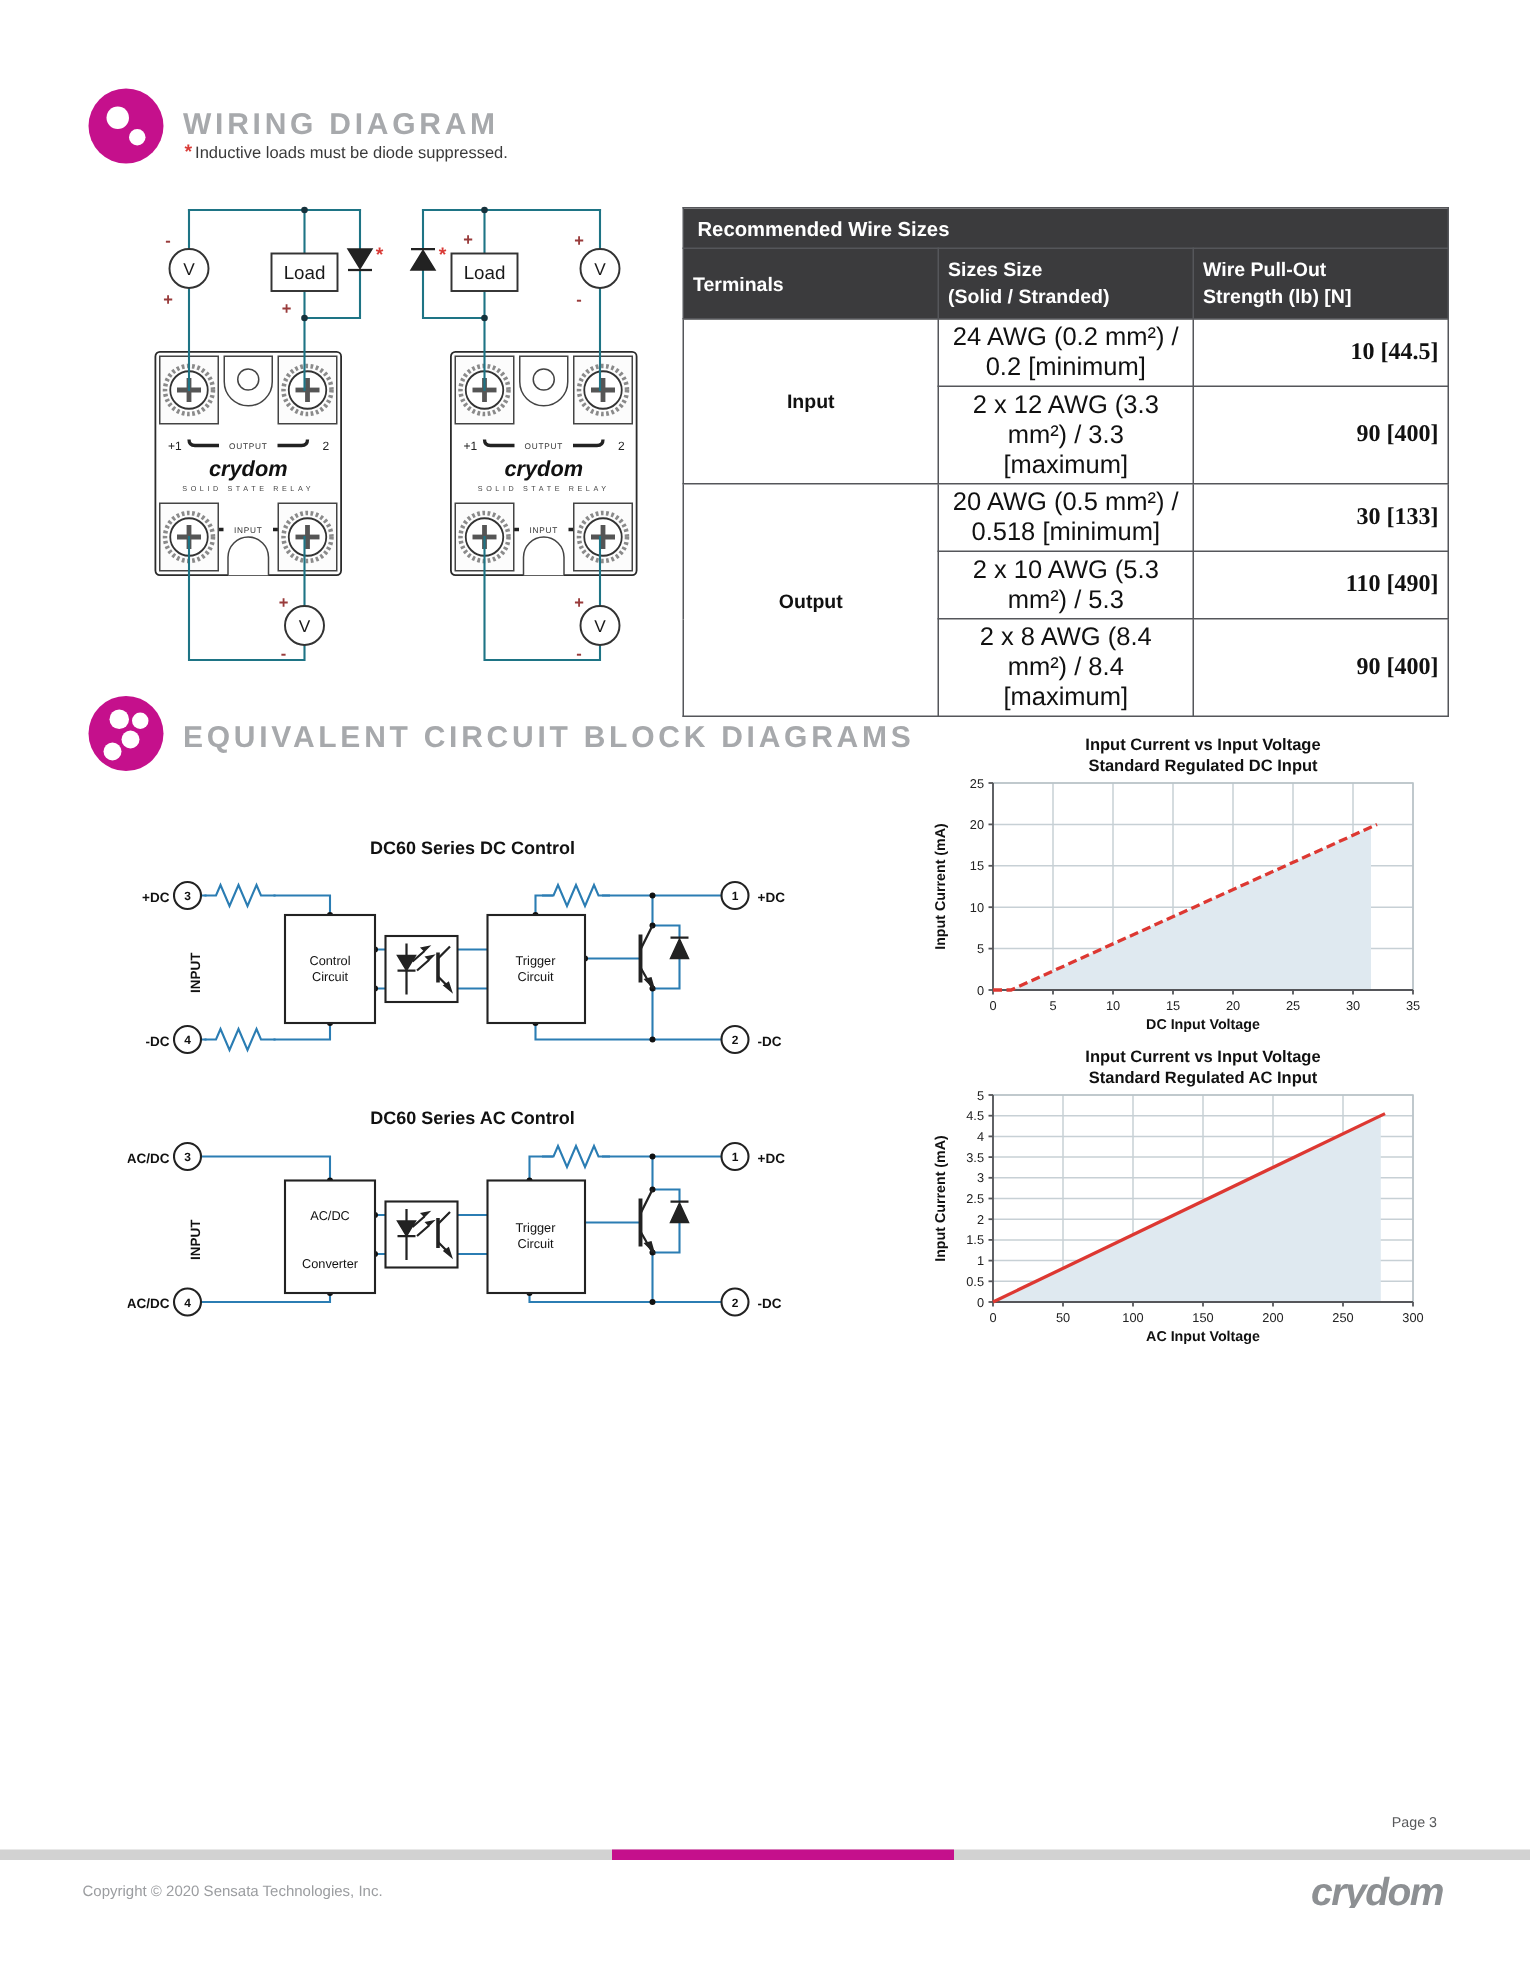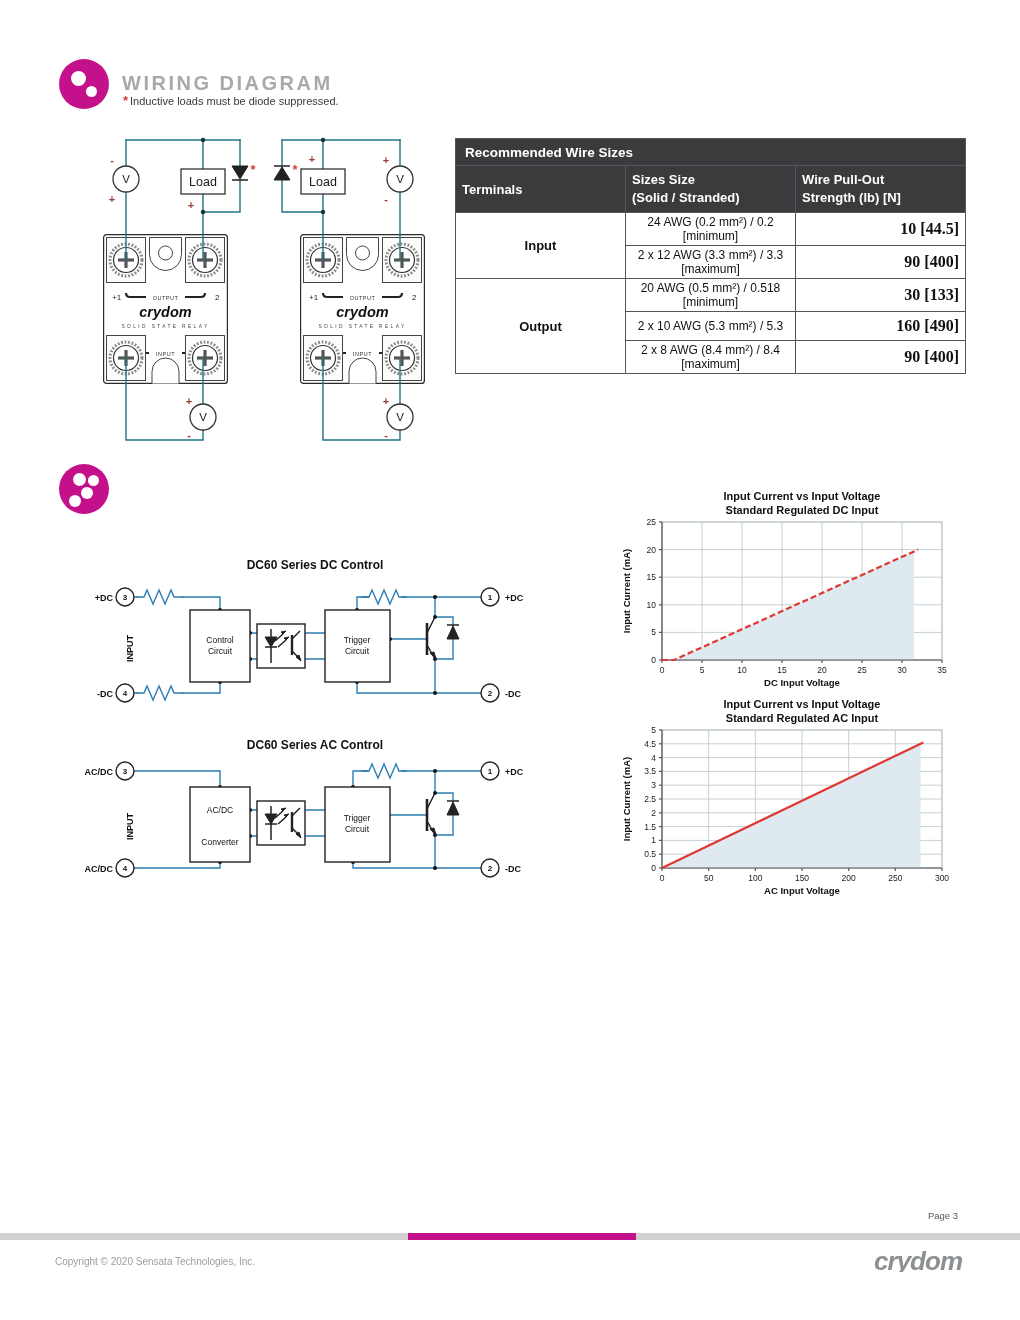--- a/index.html
+++ b/index.html
@@ -19,21 +19,21 @@
   
   .wire-table{position:absolute;left:455px;top:138px;border-collapse:collapse;width:511px;
               font-size:12px;color:#111;table-layout:fixed;padding-left:40px;}
   .wire-table td{border:1px solid #55565a;padding:2px 6px;}
   .wire-table .t-title td{background:var(--table-dark,#3b3b3d);color:#fff;font-weight:bold;
               font-size:13.5px;height:22px;padding-left:9px;}
   .wire-table .t-head td{background:var(--table-dark,#3b3b3d);color:#fff;font-weight:bold;
               font-size:13px;height:42px;vertical-align:middle;}
   .wire-table .t-head span{display:block;line-height:1.35;}
   .wire-table td.term{font-weight:bold;font-size:13px;text-align:center;width:110px;}
-  .wire-table td.size{text-align:center;height:24px;width:243px;font-size:12px;}
+  .wire-table td.size{text-align:center;height:24px;width:243px;font-size:17px;}
   .wire-table td.strength{text-align:right;font-weight:bold;font-size:16px;font-family:Liberation Serif, serif;}
 
   
   svg text{font-family:"Liberation Sans",sans-serif;}
   .wire{stroke:var(--wire-teal,#1e7485);stroke-width:1.4;fill:none;stroke-linecap:square;}
   .bwire{stroke:var(--wire-blue,#2b7db3);stroke-width:1.4;fill:none;stroke-linecap:square;}
   .blk{stroke:#333;stroke-width:1.3;fill:#fff;}
   .blk2{stroke:#222;stroke-width:1.4;fill:#fff;}
   .jdot{fill:#16323c;stroke:none;}
   .bdot{fill:#111;stroke:none;}
@@ -209,35 +209,36 @@
       <td class="size">2 x 12 AWG (3.3 mm²) / 3.3 [maximum]</td>
       <td class="strength">90 [400]</td>
     </tr>
     <tr>
       <td class="term" rowspan="3">Output</td>
       <td class="size">20 AWG (0.5 mm²) / 0.518 [minimum]</td>
       <td class="strength">30 [133]</td>
     </tr>
     <tr>
       <td class="size">2 x 10 AWG (5.3 mm²) / 5.3</td>
-      <td class="strength">160 [490]</td>
+      <td class="strength">110 [490]</td>
     </tr>
     <tr>
       <td class="size">2 x 8 AWG (8.4 mm²) / 8.4 [maximum]</td>
       <td class="strength">90 [400]</td>
     </tr>
   </tbody>
     </table>
 
   <div class="brand-icon" style="left:59px;top:464px;">
     <span class="dot" style="left:14px;top:9px;width:13px;height:13px;"></span>
     <span class="dot" style="left:29px;top:11px;width:11px;height:11px;"></span>
     <span class="dot" style="left:22px;top:23px;width:12px;height:12px;"></span>
     <span class="dot" style="left:10px;top:31px;width:12px;height:12px;"></span>
   </div>
+  <div class="sec-title" style="left:122px;top:481px;">EQUIVALENT CIRCUIT BLOCK DIAGRAMS</div>
 
   <svg class="abs" style="left:85px;top:555px;" width="460" height="152" viewBox="0 0 460 152">
     <text class="dg-title" x="230" y="14">DC60 Series DC Control</text>
     <g>
       <path class="bwire" d="M49,42 H52 M98,42 H135 V55"></path>
       <path class="bwire" d="M49,138 H52 M98,138 H135 V127"></path>
       <path class="bwire" d="M52,42 h7 l3,-7 6,14 6,-14 6,14 6,-14 3,7 h9"></path>
       <path class="bwire" d="M52,138 h7 l3,-7 6,14 6,-14 6,14 6,-14 3,7 h9"></path>
       <path class="bwire" d="M165,78 H172 M165,104 H172 M220,78 H240 M220,104 H240"></path>
       <path class="bwire" d="M272,55 V42 H283 M317,42 H396"></path>

